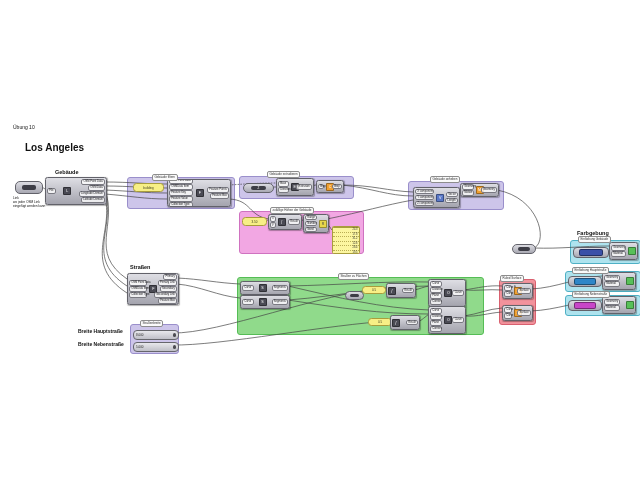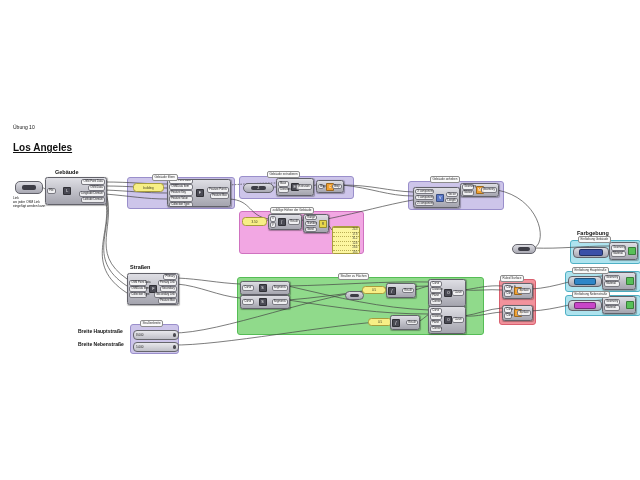--- a/index.html
+++ b/index.html
@@ -90,21 +90,21 @@
     <path d="M464,290 C478,291 488,289 502,290"></path>
     <path d="M464,316 C478,314 488,309 502,308"></path>
     <path d="M464,316 C478,317 488,313 502,312"></path>
     <path d="M531,289 C556,288 578,277 602,276"></path>
     <path d="M531,311 C556,310 578,301 602,300"></path>
     <path d="M600,281 L602,282"></path>
     <path d="M600,305 L602,306"></path>
   </svg>
 
   <div class="scribble" style="left:13px;top:124px;font-size:5px;">Übung 10</div>
-  <div class="scribble" style="left:13px;top:142px;font-size:10px;font-weight:600;text-decoration:underline;">Los Angeles</div>
+  <div class="scribble" style="left:25px;top:142px;font-size:10px;font-weight:600;">Los Angeles</div>
   <div class="scribble" style="left:13px;top:196px;font-size:3.2px;line-height:4px;">
     <div>Link</div>
     <div>wo jeder OSM Link</div>
     <div>eingefügt werden kann</div>
   </div>
   <div class="scribble" style="left:55px;top:169px;font-size:5.5px;font-weight:700;">Gebäude</div>
   <div class="scribble" style="left:130px;top:264px;font-size:5.5px;font-weight:700;">Straßen</div>
   <div class="scribble" style="left:577px;top:230px;font-size:5.5px;font-weight:700;">Farbgebung</div>
   <div class="scribble" style="left:78px;top:328px;font-size:5px;font-weight:700;">Breite Hauptstraße</div>
   <div class="scribble" style="left:78px;top:341px;font-size:5px;font-weight:700;">Breite Nebenstraße</div>

